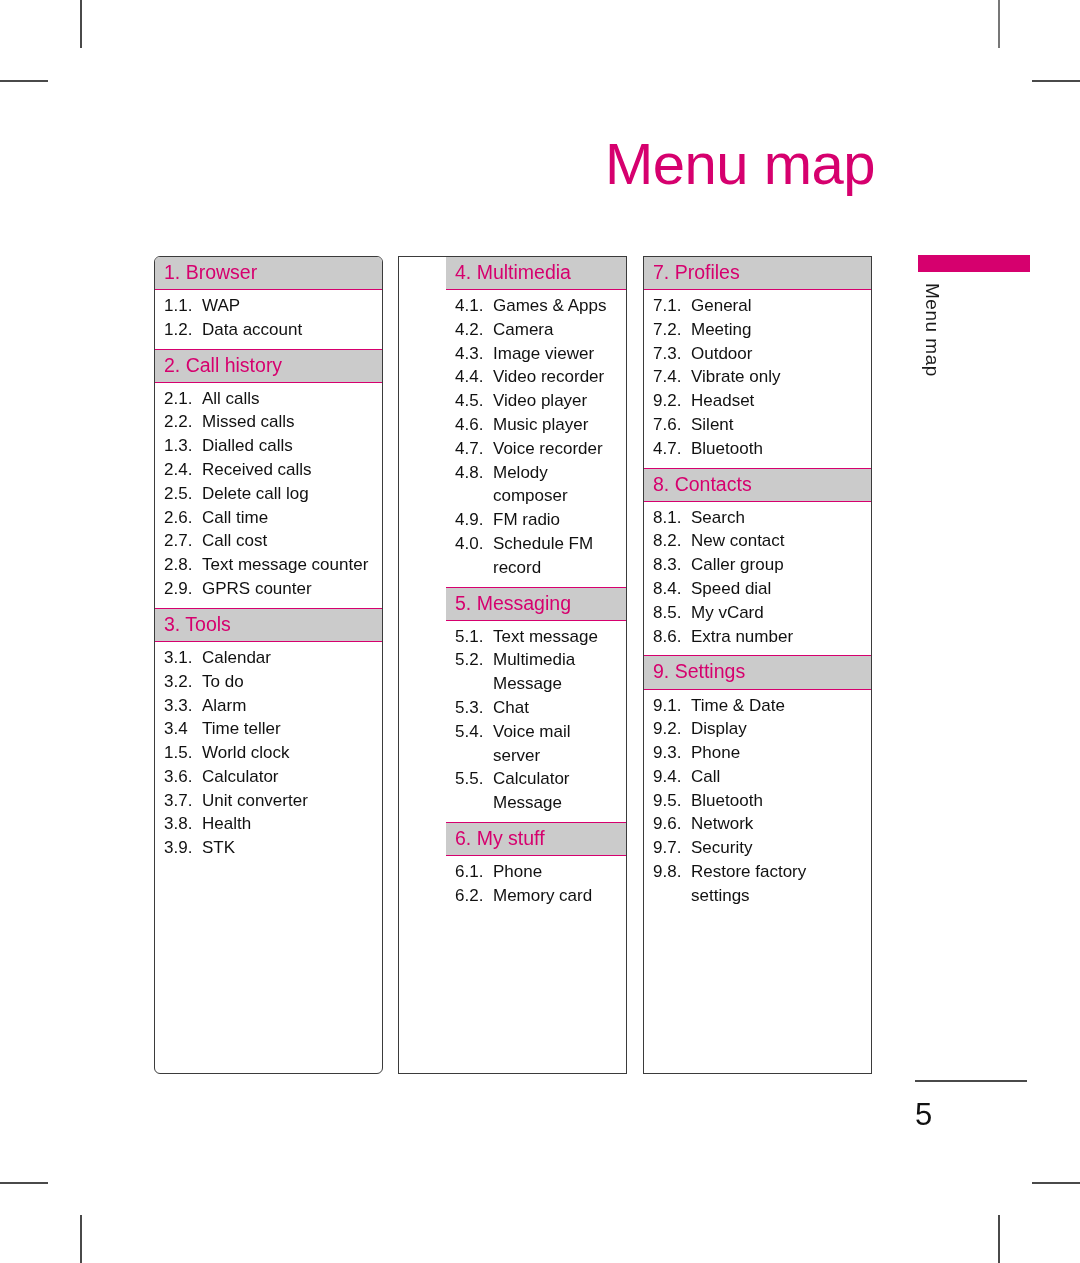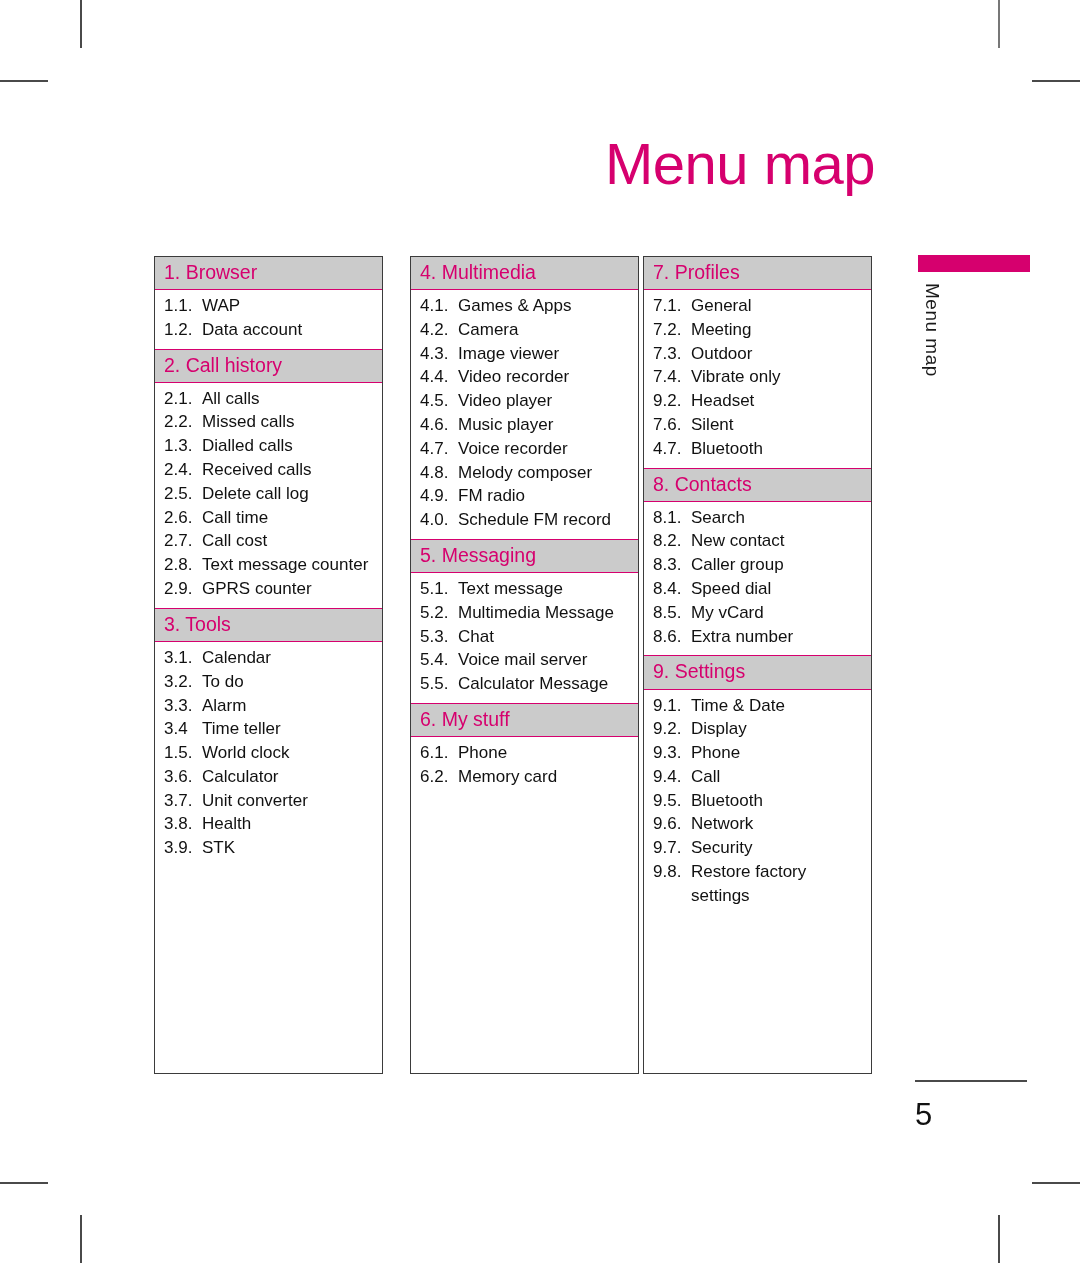--- a/index.html
+++ b/index.html
@@ -92,22 +92,22 @@
   .column {
     position: absolute;
     top: 0;
     width: 229px;
     height: 818px;
     border: 1.3px solid #3b3b3b;
     background: #ffffff;
     box-sizing: border-box;
     overflow: hidden;
   }
-  .column.c1 { left: 0px; }
-  .column.c2 { left: 256px; }
+  .column.c1 { left: 0px; border-radius: 6px; }
+  .column.c2 { left: 244px; padding-left: 47px; }
   .column.c3 { left: 489px; }
 
   .group-header {
     background: #cbcbcb;
     border-bottom: 1.8px solid #d6006e;
     color: #d6006e;
     font-size: 19.5px;
     padding: 5px 0 6px 9px;
     line-height: 1.08;
   }

